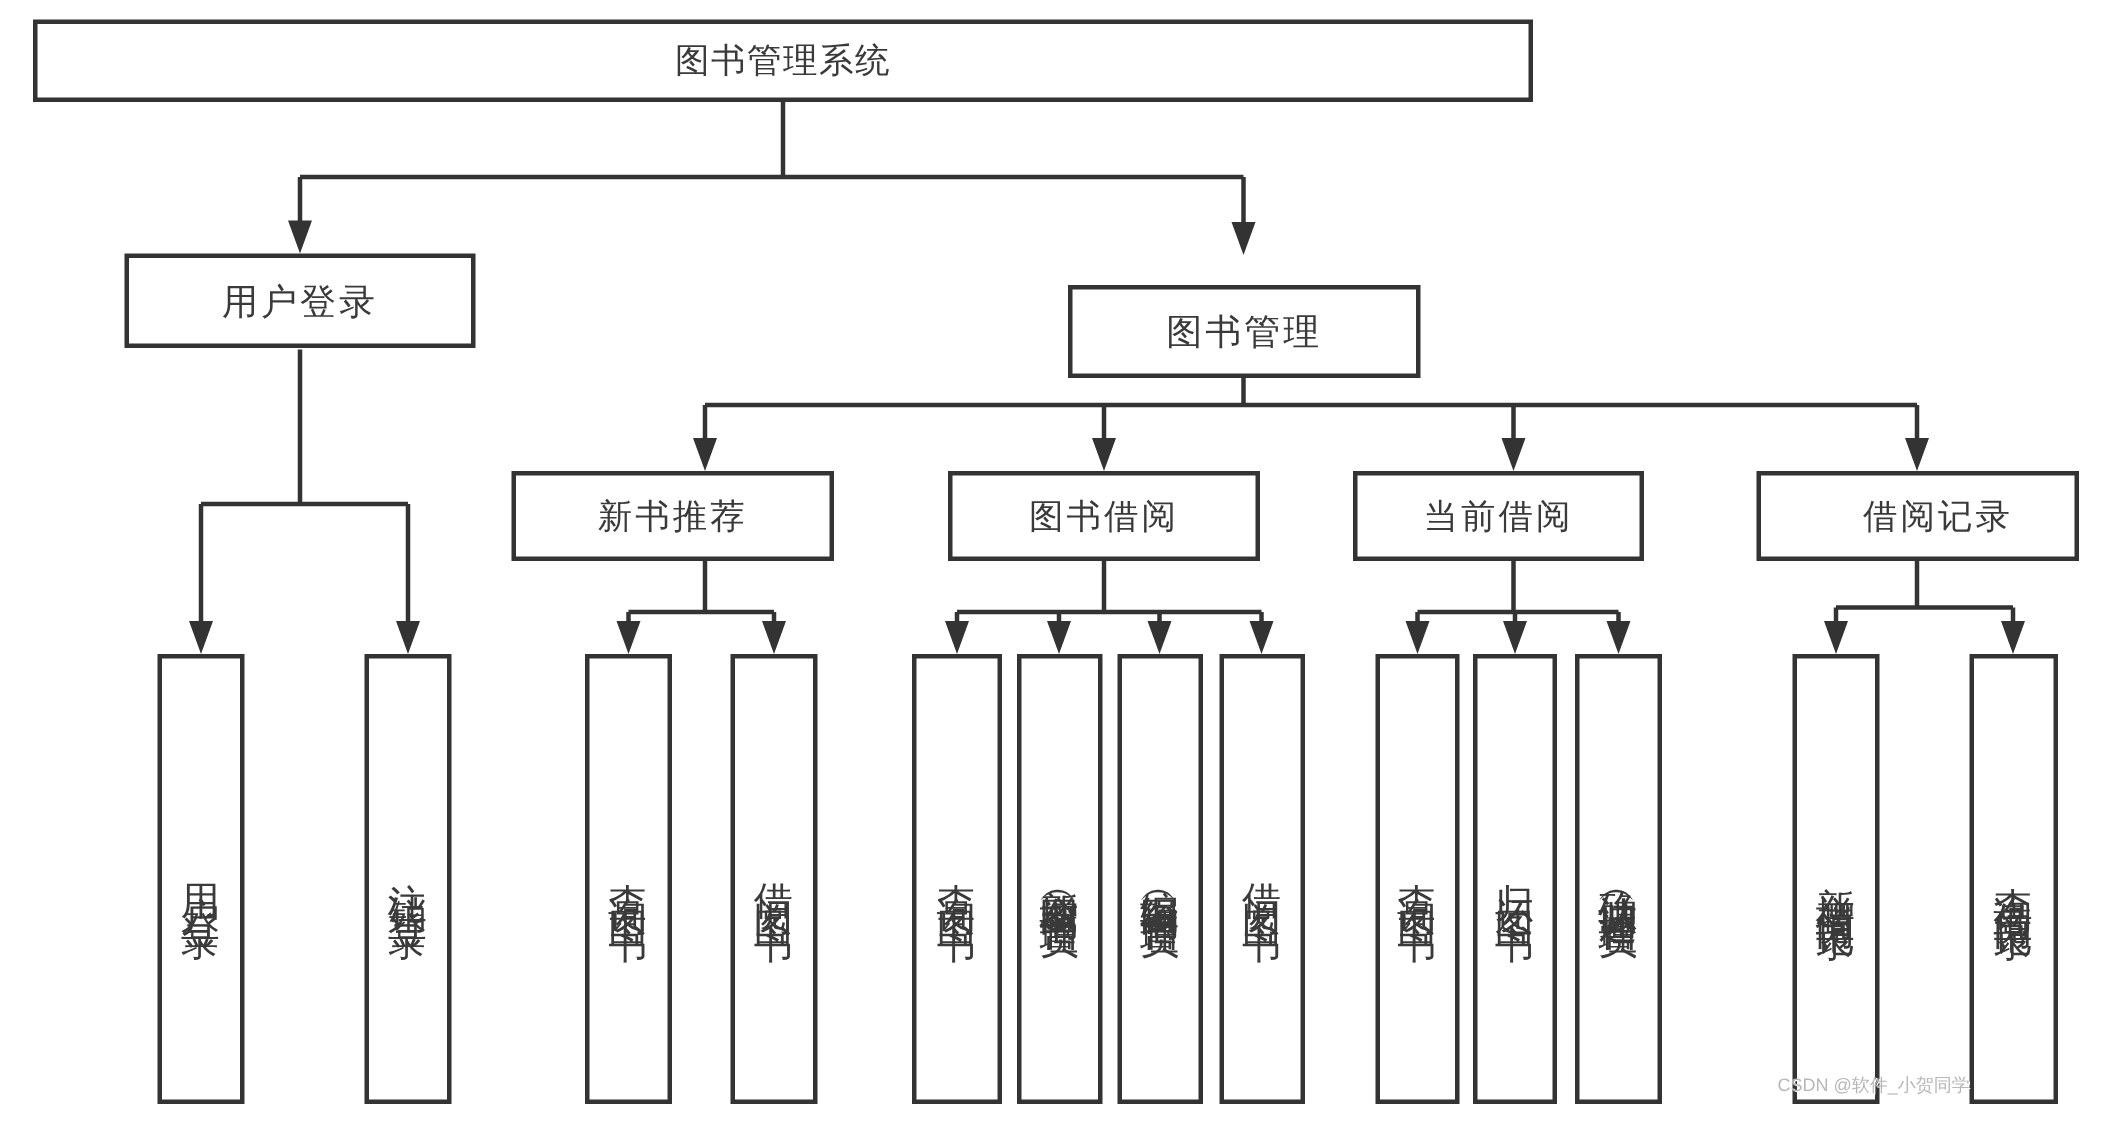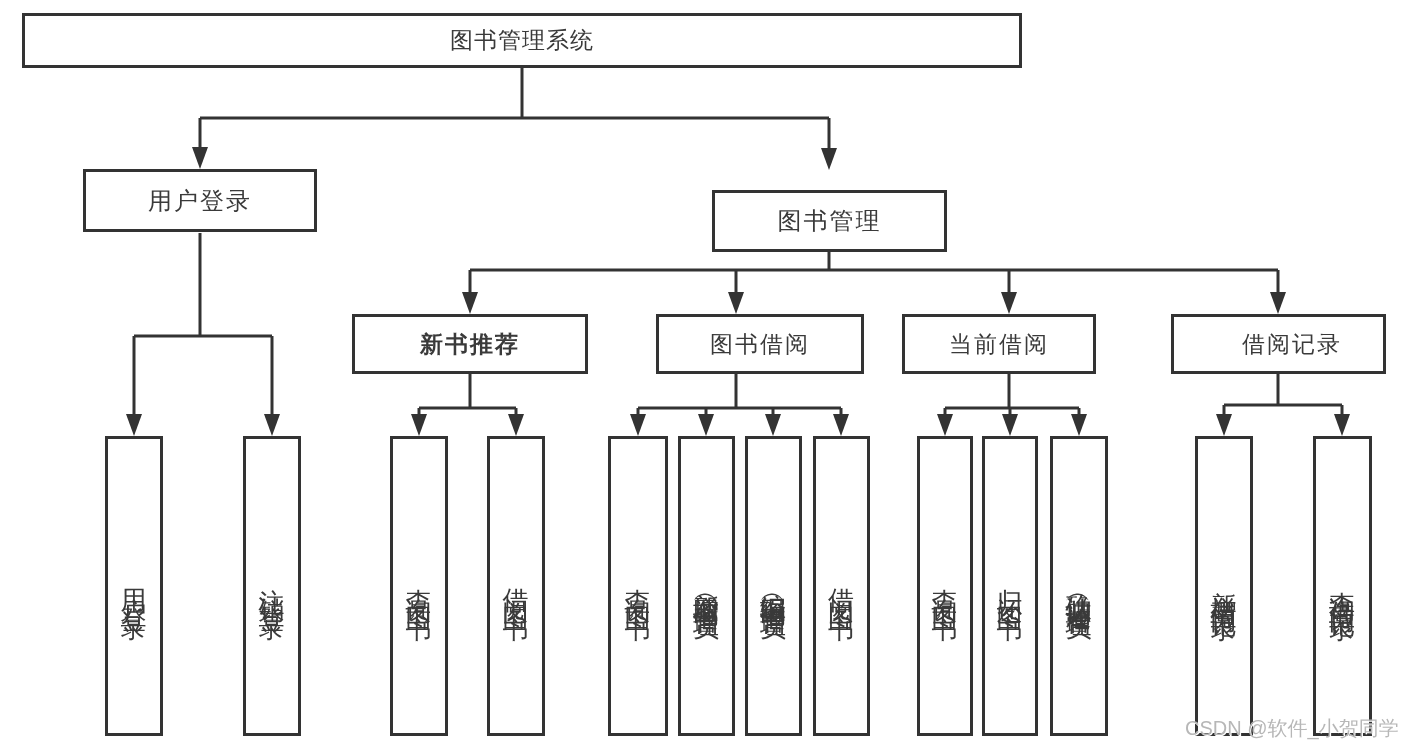--- a/index.html
+++ b/index.html
@@ -59,21 +59,21 @@
     letter-spacing: 9px;
   }
   .node.leaf.mid .vtext {
     letter-spacing: 5px;
   }
   #watermark {
     position: absolute;
     top: 715px;
     left: 1185px;
     width: 215px;
-    font-size: 20px;
+    font-size: 12px;
     color: #b7b7b7;
     text-shadow: 1px 1px 0 #ffffff;
     white-space: nowrap;
     z-index: 5;
   }
 </style>
 </head>
 <body>
 
 <div id="stage">
@@ -151,24 +151,24 @@
     <span>图书管理系统</span>
   </div>
 
   <div class="node lvl2" style="left:83px; top:169px; width:234px;">
     <span>用户登录</span>
   </div>
   <div class="node lvl2" style="left:712px; top:170px; width:235px; height:62px;margin-top:20px;">
     <span>图书管理</span>
   </div>
 
-  <div class="node lvl3" style="left:352px; width:236px;font-weight:bold;">
+  <div class="node lvl3" style="left:341px; width:215px;">
     <span>新书推荐</span>
   </div>
-  <div class="node lvl3" style="left:632px; width:208px;margin-left:24px;">
+  <div class="node lvl3" style="left:632px; width:208px;">
     <span>图书借阅</span>
   </div>
   <div class="node lvl3" style="left:902px; width:194px;">
     <span>当前借阅</span>
   </div>
   <div class="node lvl3" style="left:1171px; width:215px;padding-left:27px;">
     <span>借阅记录</span>
   </div>
 
   <div class="node leaf short" style="left:105px;">

